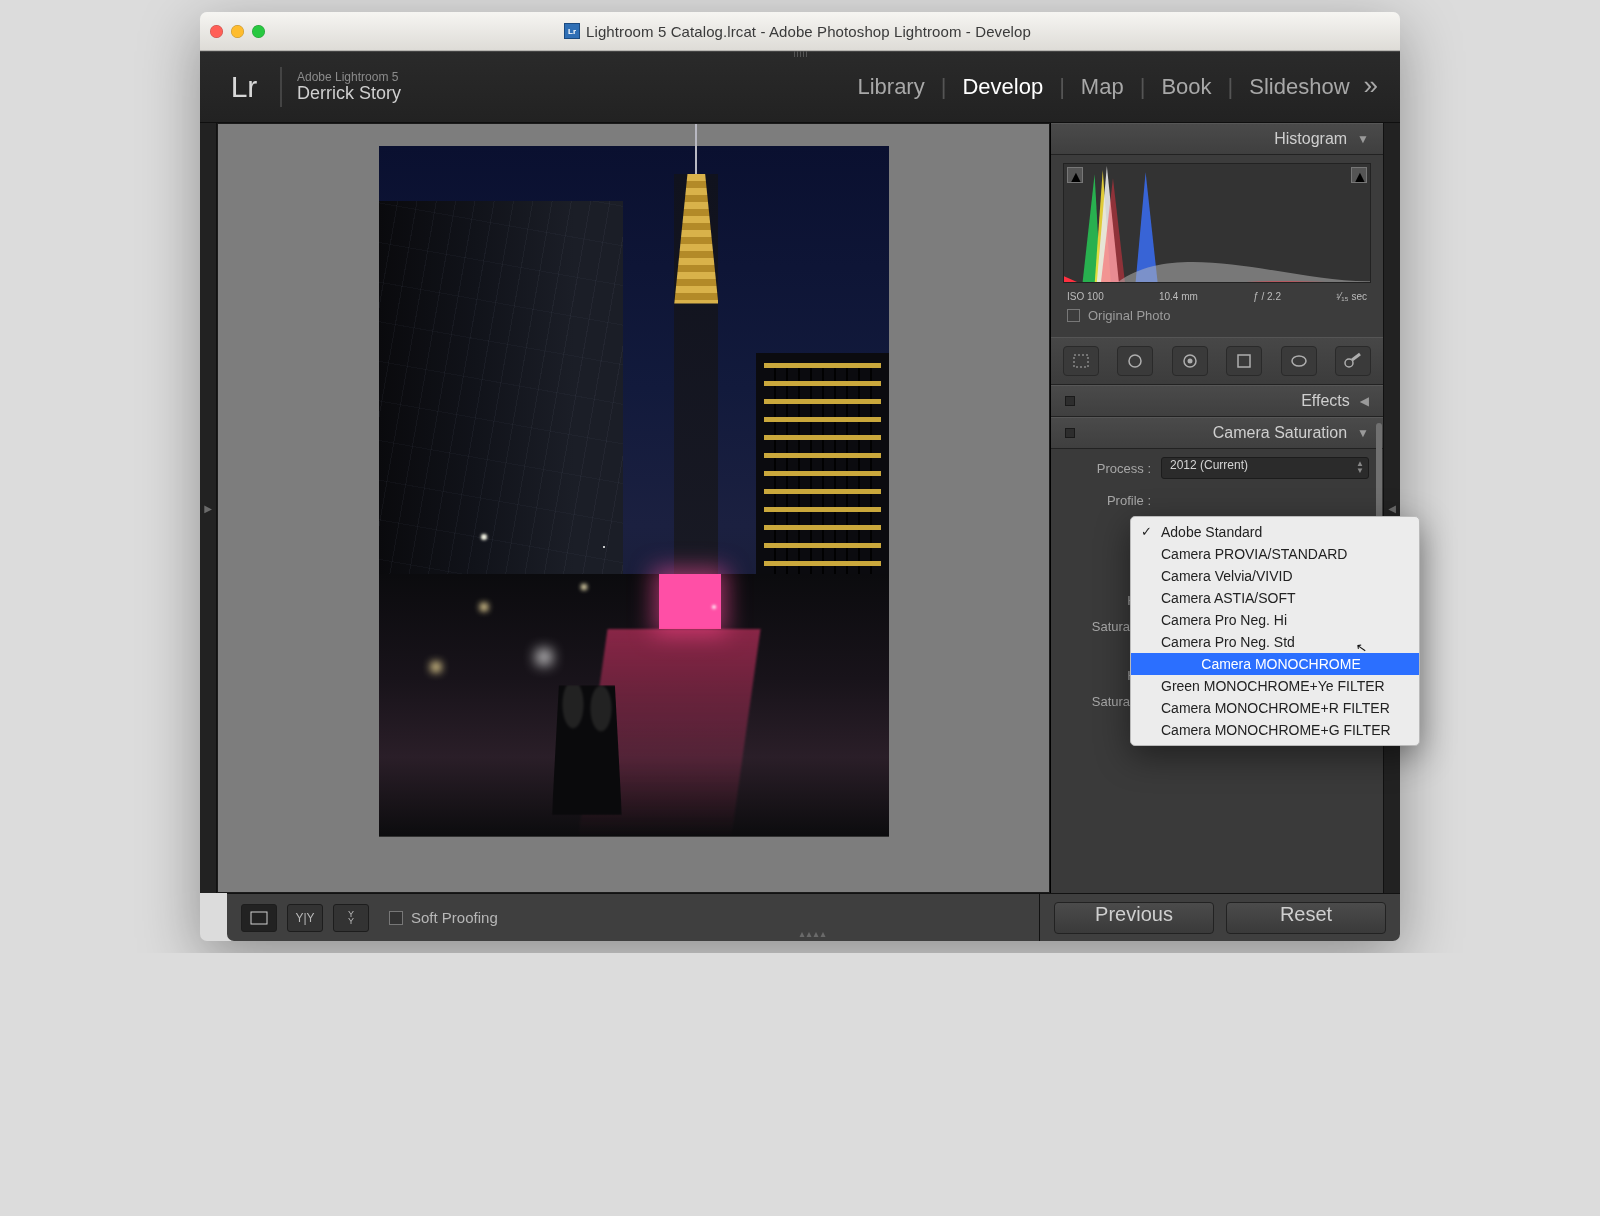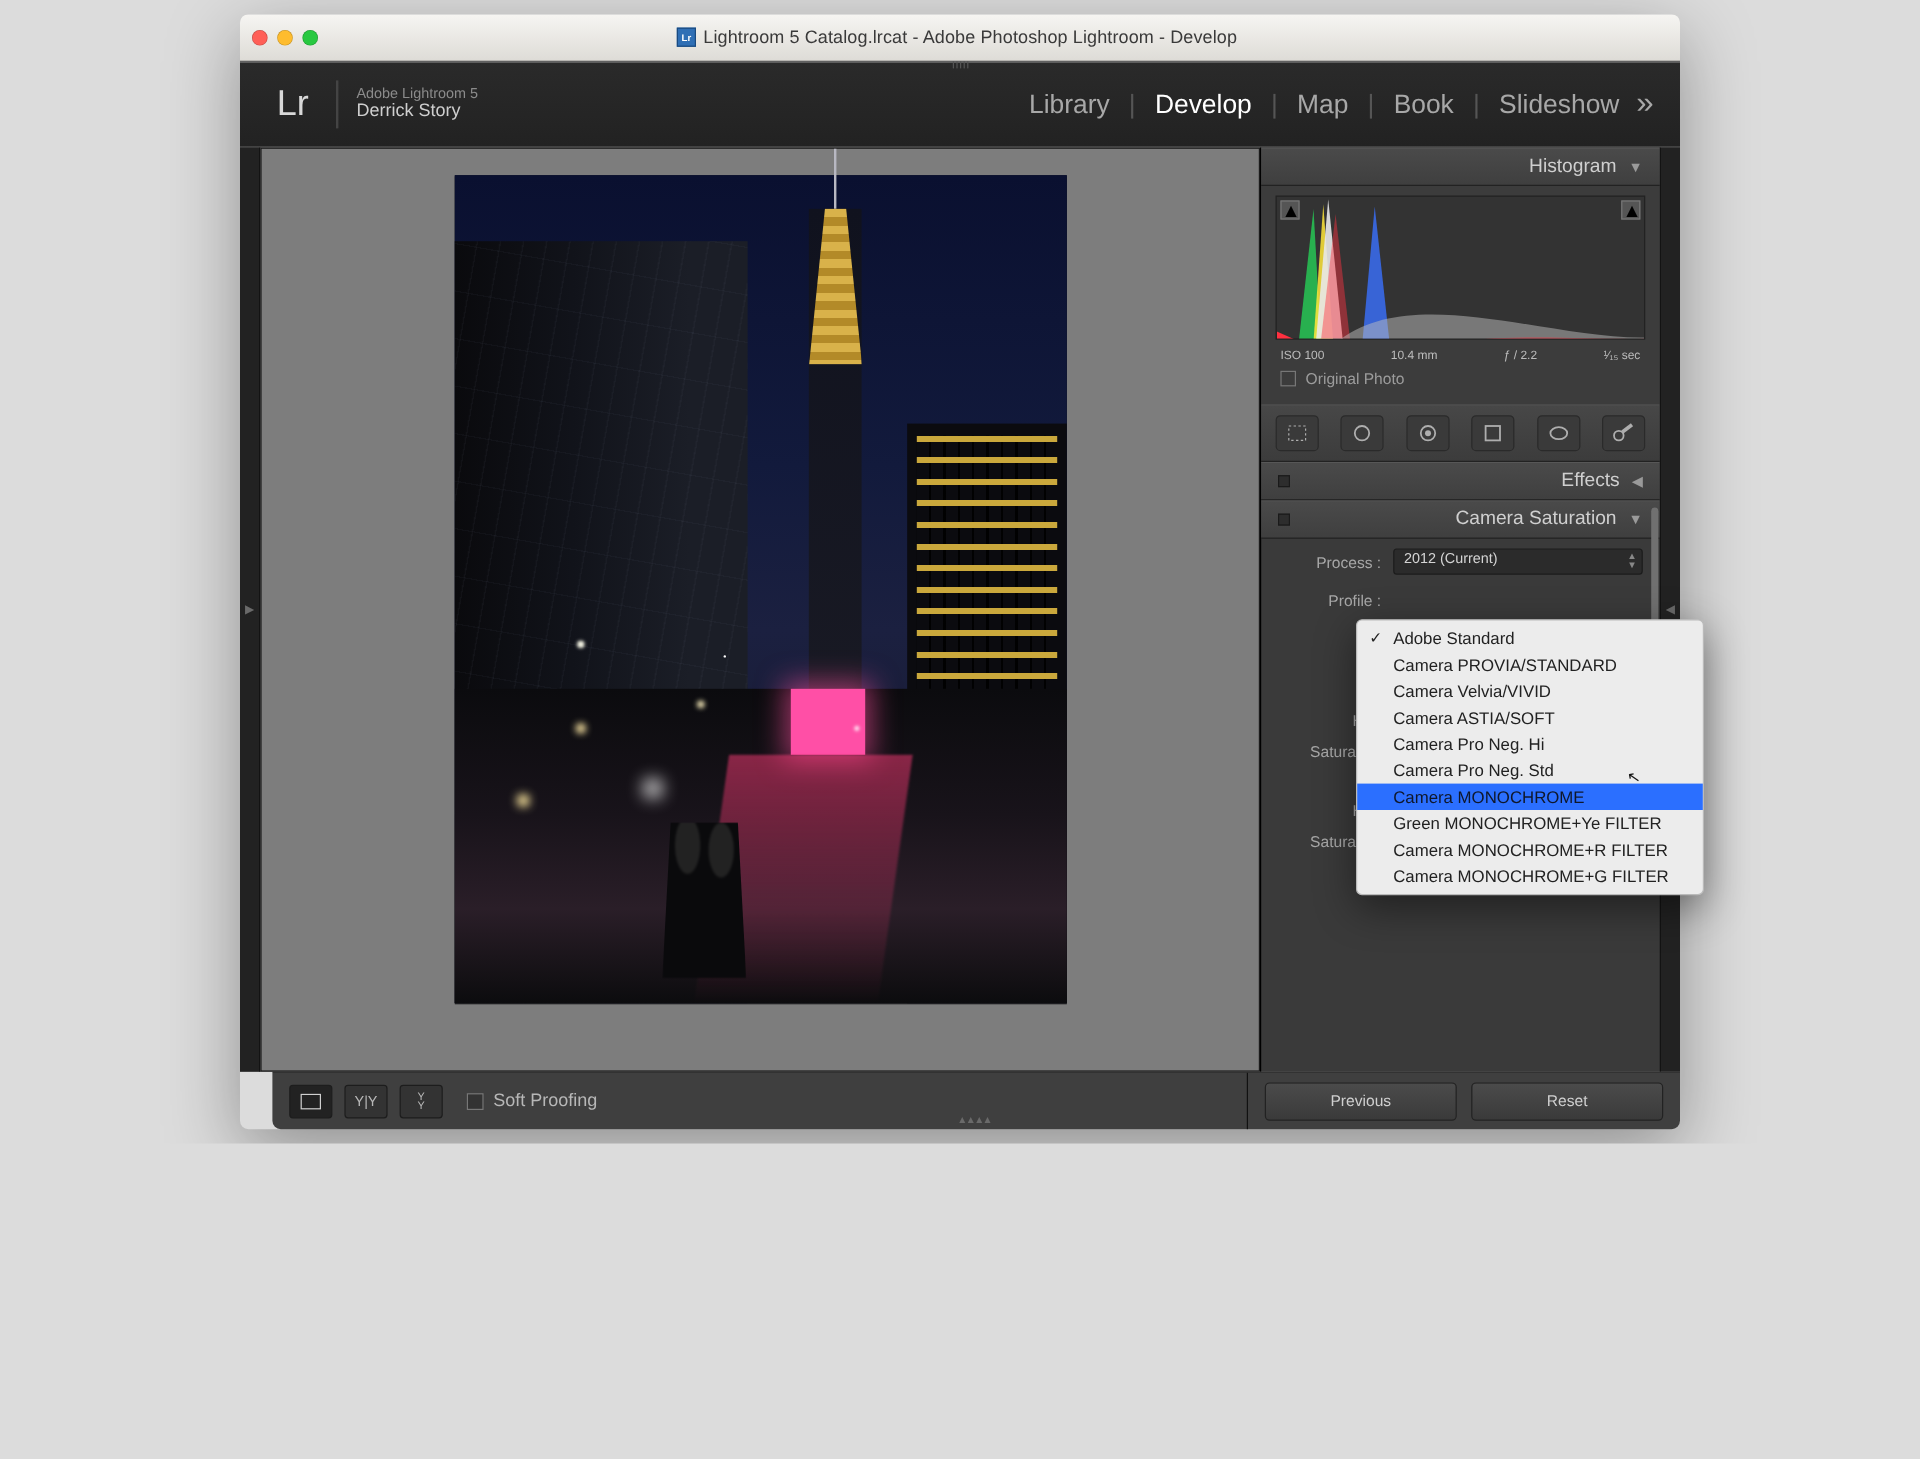--- a/index.html
+++ b/index.html
@@ -32,21 +32,21 @@
   .lr-mini{width:14px;height:14px;background:#2f6fb5;border:1px solid #1a4a80;display:inline-flex;align-items:center;justify-content:center;color:#fff;font-size:8px;font-weight:600;}
 
   
   .topbar{background:linear-gradient(#2a2a2a,#222);height:70px;display:flex;align-items:center;padding:0 22px;justify-content:space-between;border-bottom:1px solid #0f0f0f;border-top:1px solid #444;position:relative;}
   .topgrip{position:absolute;left:50%;top:-1px;transform:translateX(-50%);width:28px;height:8px;display:flex;justify-content:center;gap:2px;}
   .topgrip i{width:1px;height:6px;background:#555;}
   .brand{display:flex;align-items:center;gap:15px;}
   .brand-logo{width:44px;height:40px;display:flex;align-items:center;justify-content:center;font-size:30px;font-weight:300;color:#d8d8d8;border-right:2px solid #444;padding-right:14px;}
   .brand-text{display:flex;flex-direction:column;line-height:1.1;}
   .brand-sub{color:#8b8b8b;font-size:12px;}
-  .brand-name{color:#cfcfcf;font-size:15px;font-weight:300;}
+  .brand-name{color:#cfcfcf;font-size:18px;font-weight:300;}
   .modules{display:flex;align-items:baseline;gap:10px;font-size:22px;font-weight:300;}
   .modules .sep{color:#555;font-weight:100;padding:0 6px;}
   .modules .mod{color:#a8a8a8;cursor:pointer;}
   .modules .mod.active{color:#fff;font-weight:400;}
   .modules .more{color:#a8a8a8;font-size:26px;line-height:0;padding-left:4px;}
 
   
   .body{display:flex;background:#333;height:770px;position:relative;}
   .edge-expander{width:16px;background:#222;border-right:1px solid #111;display:flex;align-items:center;justify-content:center;}
   .edge-expander.right{border-right:none;border-left:1px solid #111;}
@@ -99,33 +99,33 @@
   .slider{flex:1;height:14px;position:relative;}
   .slider .track{position:absolute;left:0;right:0;top:6px;height:3px;background:linear-gradient(90deg,#4a6,#bbb,#a5a);border-radius:2px;}
   .slider.sat .track{background:linear-gradient(90deg,#666,#5b8);}
   .slider .knob{position:absolute;top:2px;left:50%;width:12px;height:10px;transform:translateX(-50%);background:#bcbcbc;border:1px solid #222;clip-path:polygon(50% 100%,0 40%,20% 0,80% 0,100% 40%);}
   .sect{color:#aaa;text-align:center;margin:6px 0 2px;font-size:13px;}
 
   
   .dropdown{position:absolute;top:393px;left:930px;background:var(--menu-bg);border:1px solid #bababa;border-radius:5px;box-shadow:0 10px 34px rgba(0,0,0,.45);font-size:14px;color:#222;padding:4px 0;min-width:288px;z-index:50;}
   .dropdown .item{padding:2px 18px 2px 30px;position:relative;line-height:18px;white-space:nowrap;}
   .dropdown .item .tick{position:absolute;left:10px;top:2px;font-size:13px;}
-  .dropdown .item.hl{background:#2b6fff;color:#0f172a;}
+  .dropdown .item.hl{background:#2b6fff;color:#ffffff;text-align:center;}
   .dropdown .cursor{position:absolute;right:52px;top:123px;font-size:13px;color:#111;transform:rotate(-10deg);}
 
   
   .bottom{display:flex;background:#3f3f3f;border-top:1px solid #121212;height:47px;border-radius:0 0 7px 7px;position:relative;margin-left:27px;}
   .bgrip{position:absolute;left:50%;bottom:2px;transform:translateX(-50%);color:#6a6a6a;font-size:10px;letter-spacing:2px;}
   .bleft{display:flex;align-items:center;gap:10px;padding:0 14px;flex:1;}
   .viewbtn{width:34px;height:26px;background:#333;border:1px solid #1d1d1d;border-radius:3px;display:flex;align-items:center;justify-content:center;color:#b8b8b8;font-size:12px;}
   .viewbtn.active{background:#222;color:#e6e6e6;}
   .soft{display:flex;align-items:center;gap:8px;color:#b7b7b7;font-size:15px;margin-left:10px;}
   .soft .cb{width:12px;height:12px;border:1px solid #777;background:#333;}
   .bright{display:flex;align-items:center;gap:12px;padding:0 14px;width:332px;border-left:1px solid #111;}
-  .bbtn{flex:1;height:30px;background:linear-gradient(#4b4b4b,#3a3a3a);border:1px solid #222;border-radius:4px;color:#cfcfcf;font-size:13px;display:flex;align-items:center;justify-content:center;}
+  .bbtn{flex:1;height:30px;background:linear-gradient(#4b4b4b,#3a3a3a);border:1px solid #222;border-radius:4px;color:#cfcfcf;font-size:20px;display:flex;justify-content:center;}
 
   
   .scroll{position:absolute;right:1px;top:300px;width:6px;height:230px;background:#707070;border-radius:3px;}
 </style>
 </head>
 <body>
 
 <div class="shell">
 
   <div class="titlebar">

